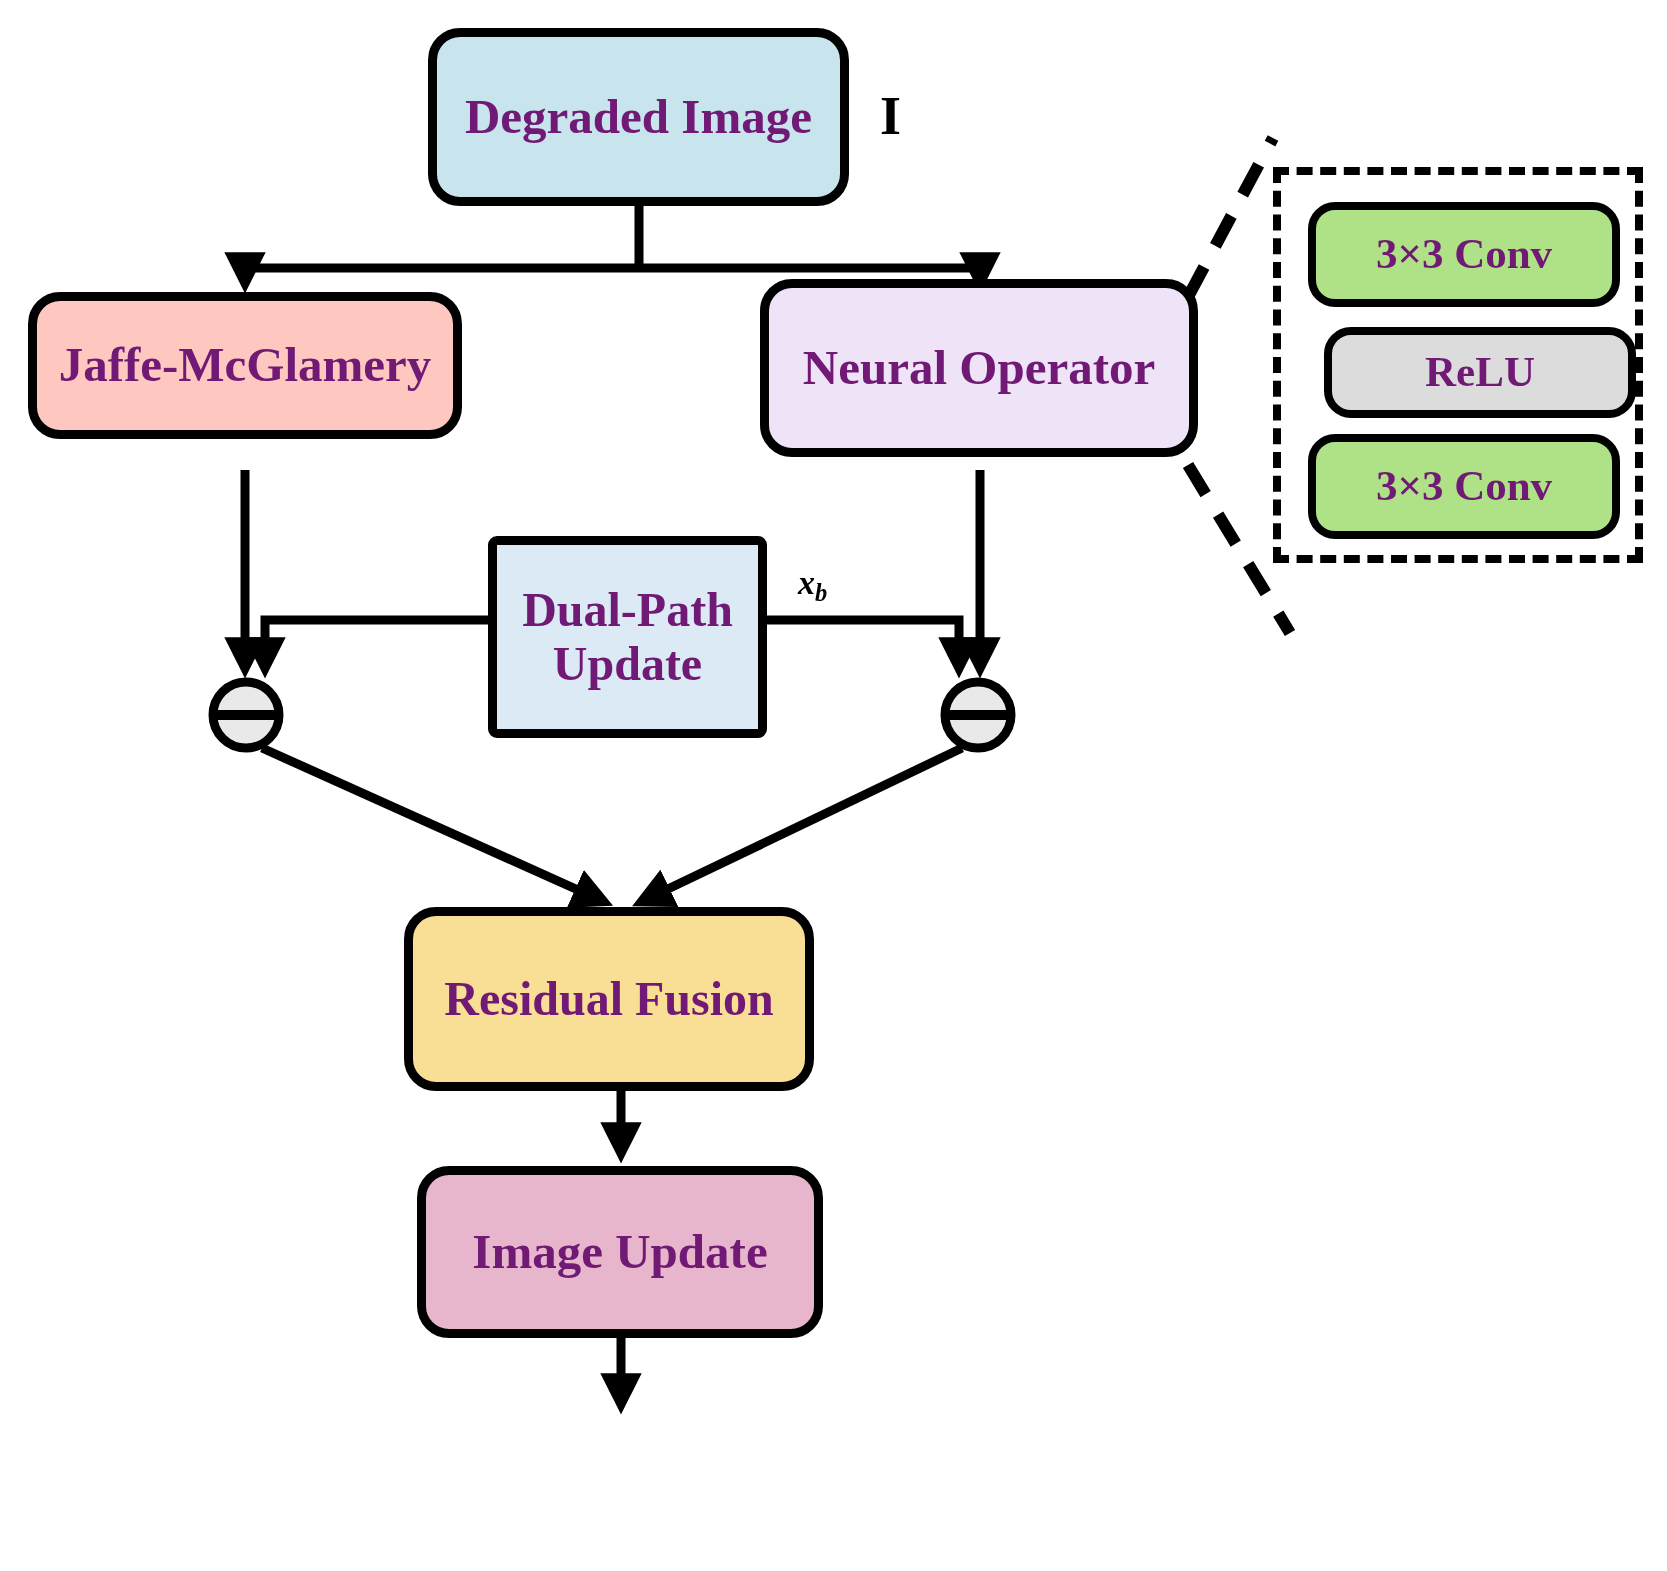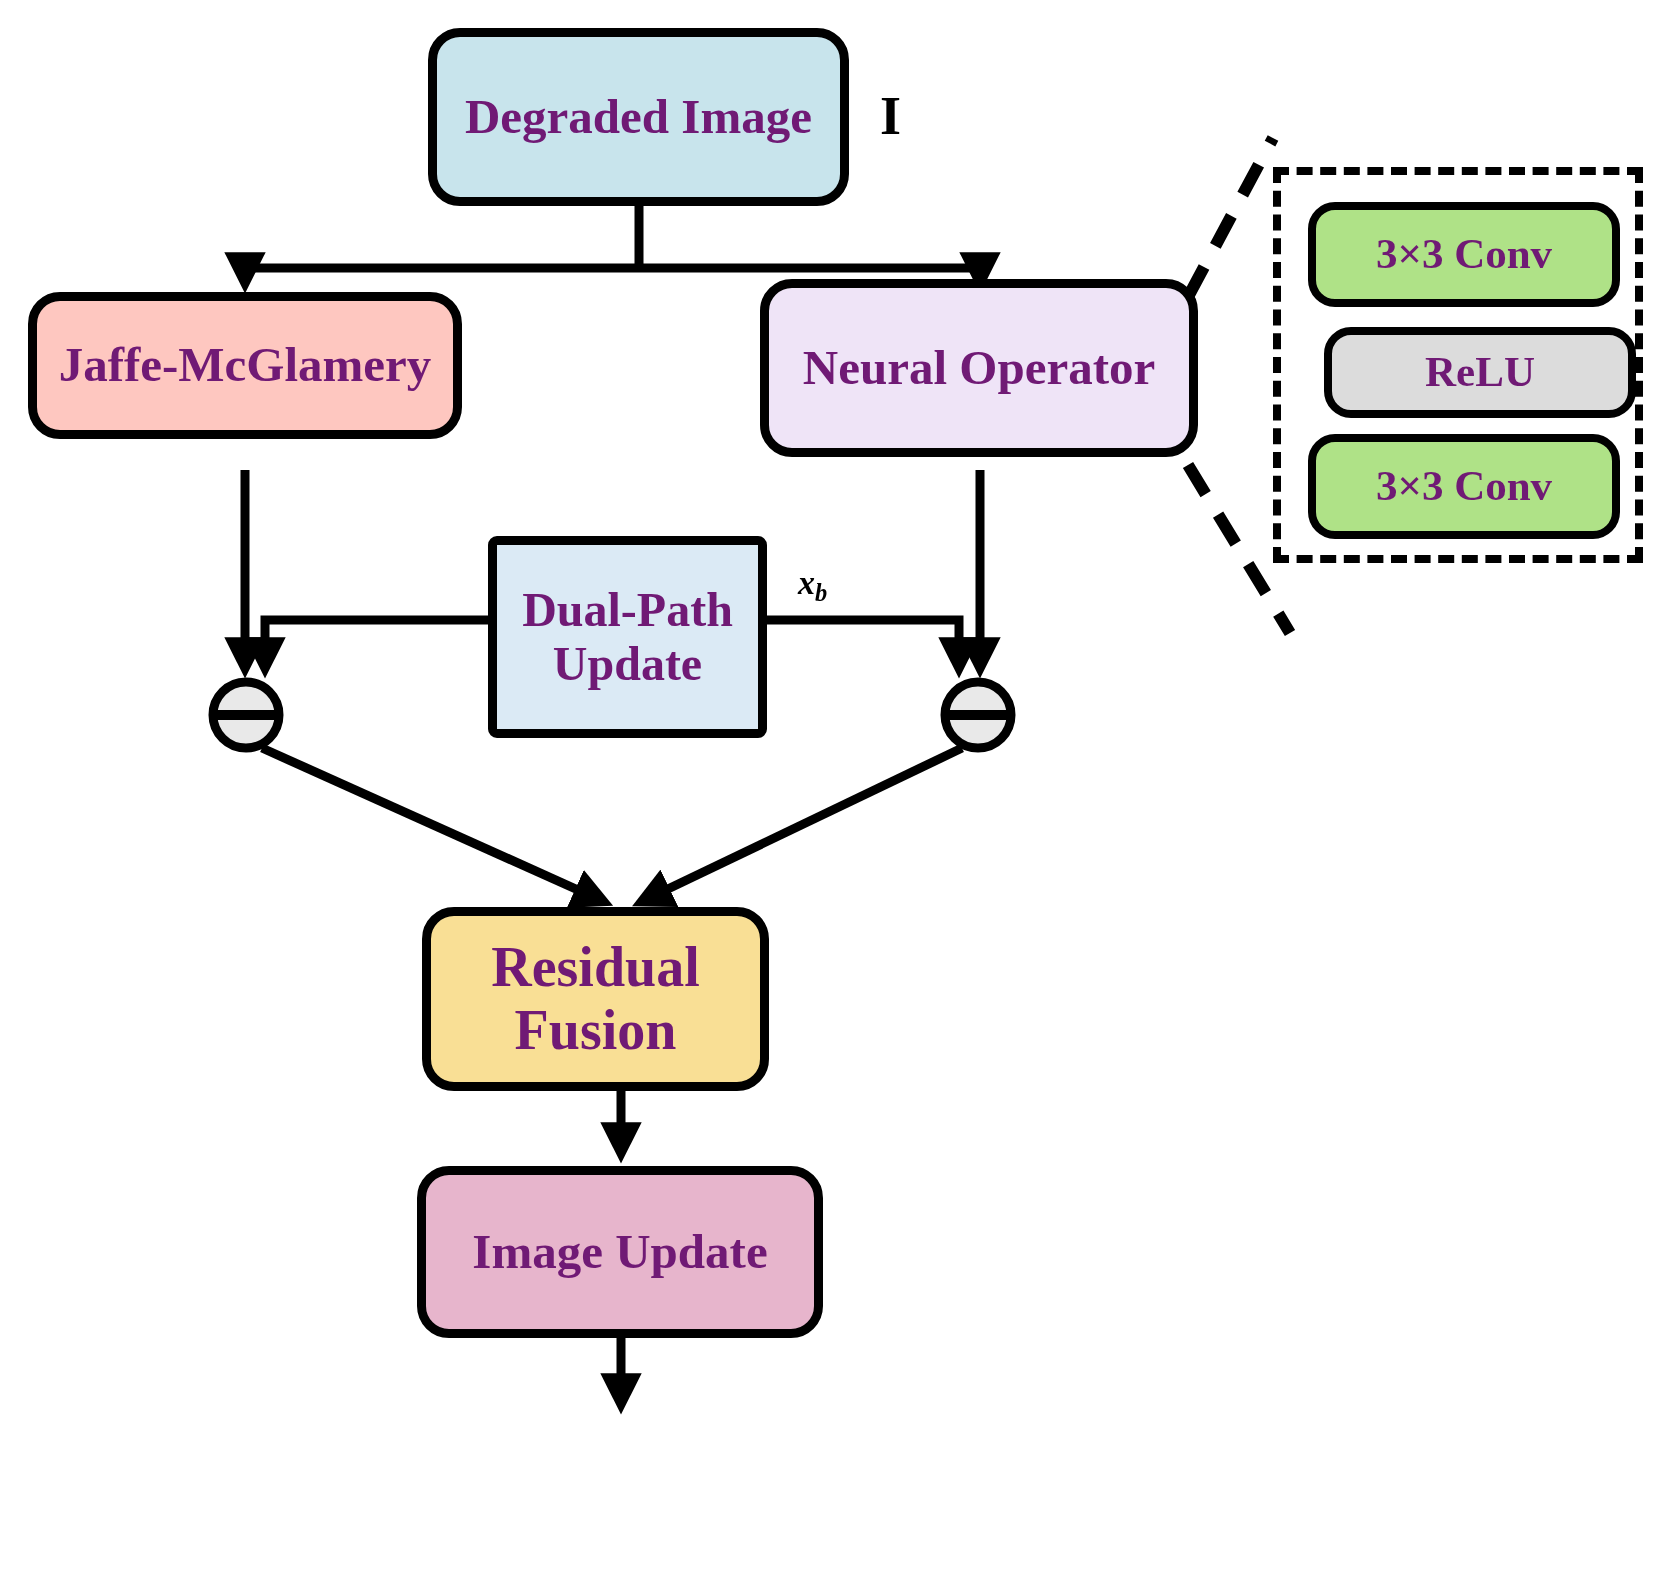--- a/index.html
+++ b/index.html
@@ -110,21 +110,21 @@
     <span>
       <span>Dual-Path</span><br>
       <span>Update</span>
     </span>
   </div>
 
   <div class="floatlabel ital" style="left:798px;top:564px;font-size:34px;text-align:right;">
     <span>x</span><sub class="mathsub">b</sub>
   </div>
 
-  <div class="node" style="left: 422px; top: 907px; width: 347px; height: 184px; font-size: 56px; background-color: rgb(249, 223, 149);">
+  <div class="node" style="left: 404px; top: 907px; width: 410px; height: 184px; font-size: 48px; background-color: rgb(249, 223, 149);">
     <span>Residual Fusion</span>
   </div>
 
   <div class="node" style="left: 417px; top: 1166px; width: 406px; height: 172px; background-color: rgb(231, 181, 204);">
     <span>Image Update</span>
   </div>
 
 
   <div class="dashed-panel" style="left:1273px;top:167px;width:370px;height:396px;"></div>
 

